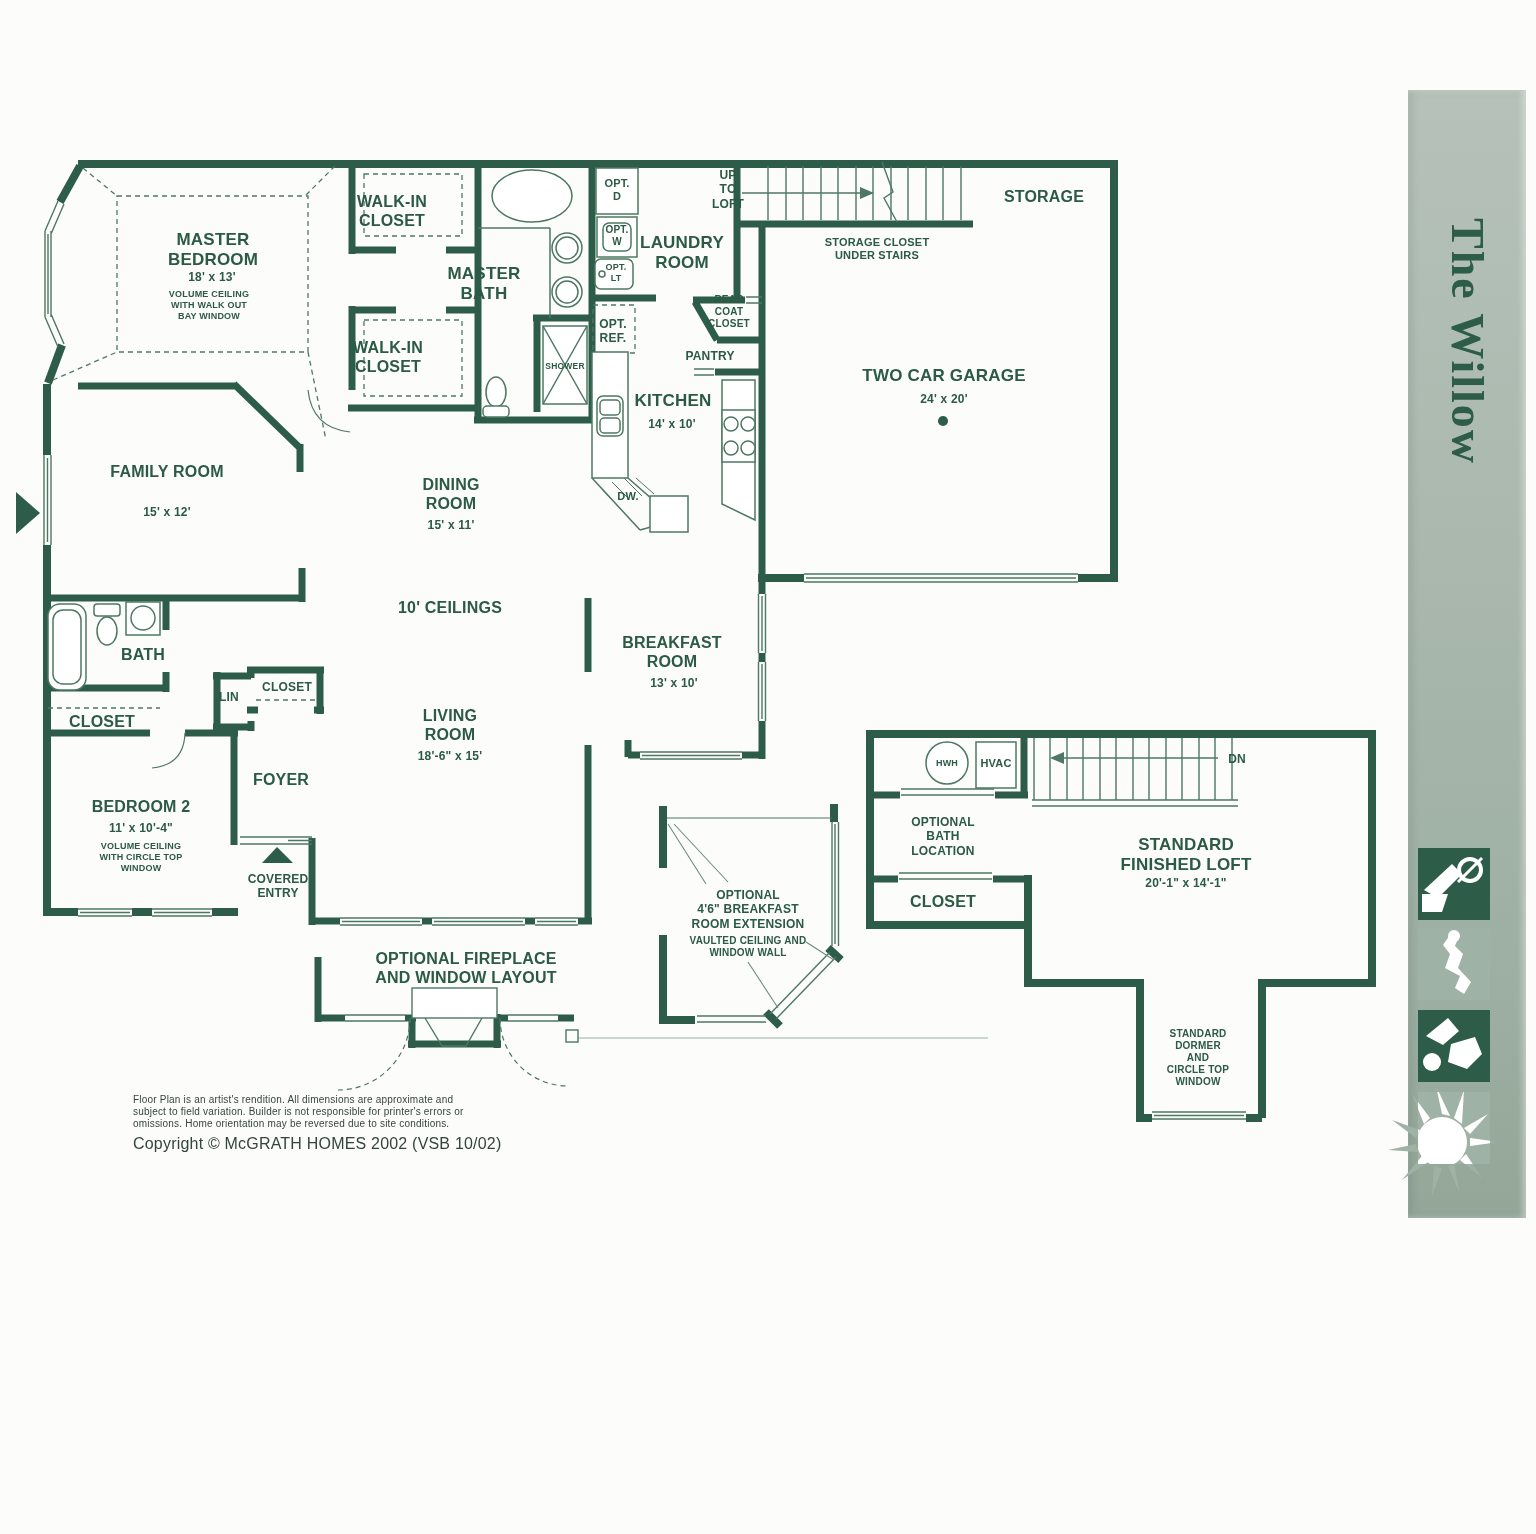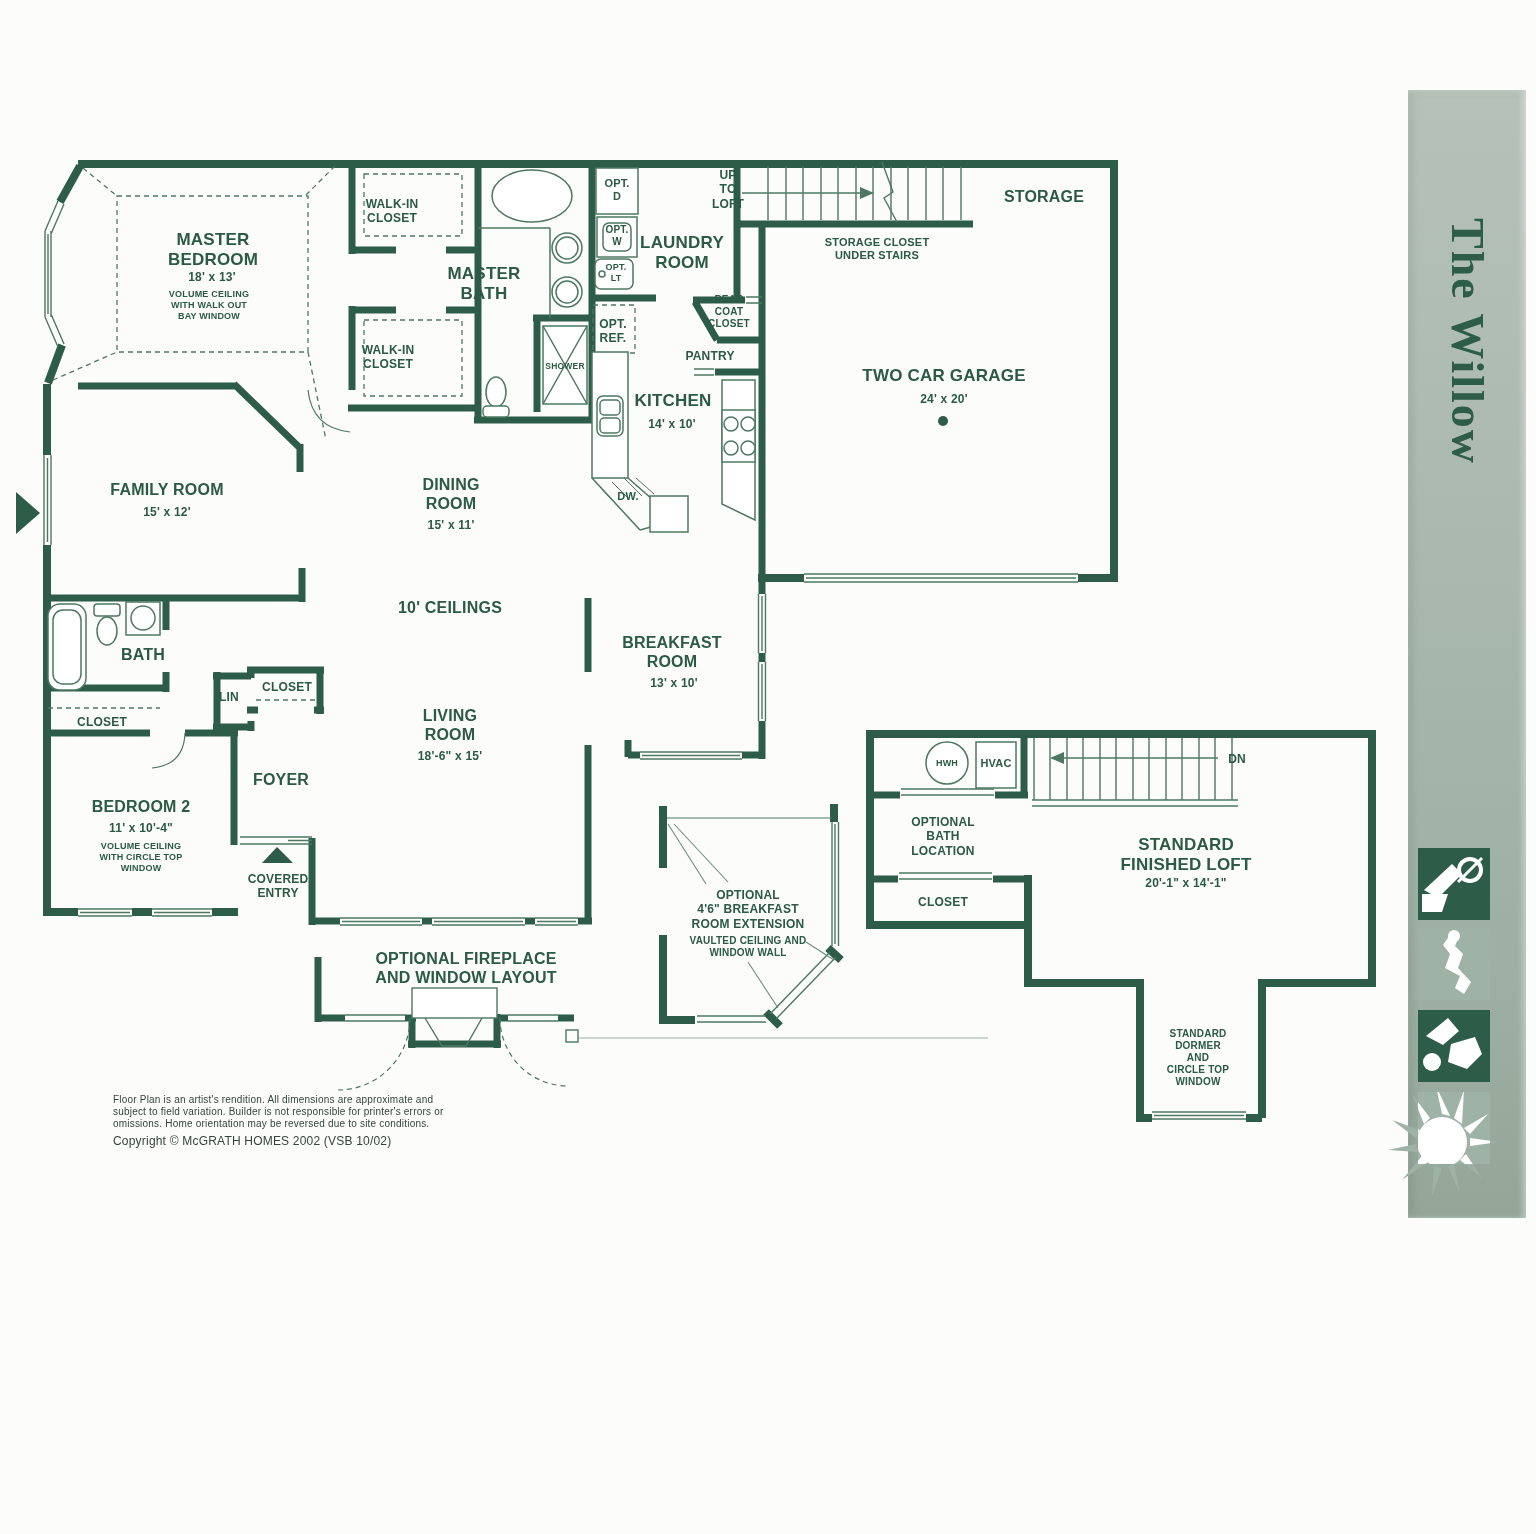--- a/index.html
+++ b/index.html
@@ -2,24 +2,24 @@
 <html><head>
 <meta charset="utf-8">
 <style>
   html,body{margin:0;padding:0;background:#ffffff;}
   #page{position:relative;width:1536px;height:1534px;background:#fcfcfa;overflow:hidden;
         font-family:"Liberation Sans",sans-serif;}
   svg{position:absolute;left:0;top:0;}
   .lbl{position:absolute;transform:translate(-50%,-50%);color:#2b5a45;font-weight:700;
        text-align:center;white-space:pre-line;line-height:1.2;letter-spacing:.2px;}
   .t17{font-size:17px}.t16{font-size:16px}.t15{font-size:16px}.t14{font-size:12px}
-  .t13{font-size:12px}.t12{font-size:12px}.t11{font-size:11px}.t10{font-size:10px}
+  .t13{font-size:16px}.t12{font-size:12px}.t11{font-size:11px}.t10{font-size:10px}
   .t9{font-size:9px}.t8{font-size:8.5px}
   .left{transform:none;text-align:left;}
-  .note{color:#33443b;font-weight:400;}
+  .note{color:#33443b;font-weight:400;margin-left:20px;}
   #sidebar{position:absolute;left:1408px;top:90px;width:118px;height:1128px;
     background:linear-gradient(180deg,#b6c2b9 0%,#a9b7ad 45%,#9cafa2 80%,#93a698 100%);
     box-shadow:inset -3px 0 6px rgba(255,255,255,.45), inset 3px 0 8px rgba(60,80,70,.18);}
   #sidebar-title{position:absolute;left:50%;top:128px;transform:translateX(-50%);
     writing-mode:vertical-rl;color:#2d5c48;font-family:"Liberation Serif",serif;
     font-weight:700;font-size:46px;letter-spacing:2px;white-space:nowrap;}
   .icon-box{position:absolute;left:1418px;width:72px;height:72px;}
 </style>
 </head>
 <body>
@@ -243,21 +243,21 @@
 CLOSET</div>
 <div class="lbl t12" style="left:710px;top:356px">PANTRY</div>
 
 <div class="lbl t17" style="left:673px;top:401px">KITCHEN</div>
 <div class="lbl t14" style="left:672px;top:424px">14' x 10'</div>
 <div class="lbl t11" style="left:628px;top:497px">DW.</div>
 
 <div class="lbl t17" style="left:944px;top:376px">TWO CAR GARAGE</div>
 <div class="lbl t14" style="left:944px;top:399px">24' x 20'</div>
 
-<div class="lbl t16" style="left:167px;top:490px">FAMILY ROOM</div>
+<div class="lbl t16" style="left:167px;top:472px">FAMILY ROOM</div>
 <div class="lbl t14" style="left:167px;top:512px">15' x 12'</div>
 
 <div class="lbl t16" style="left:451px;top:494px">DINING
 ROOM</div>
 <div class="lbl t14" style="left:451px;top:525px">15' x 11'</div>
 <div class="lbl t16" style="left:450px;top:608px">10' CEILINGS</div>
 
 <div class="lbl t15" style="left:143px;top:655px">BATH</div>
 <div class="lbl t13" style="left:102px;top:722px">CLOSET</div>
 <div class="lbl t12" style="left:229px;top:697px">LIN</div>

